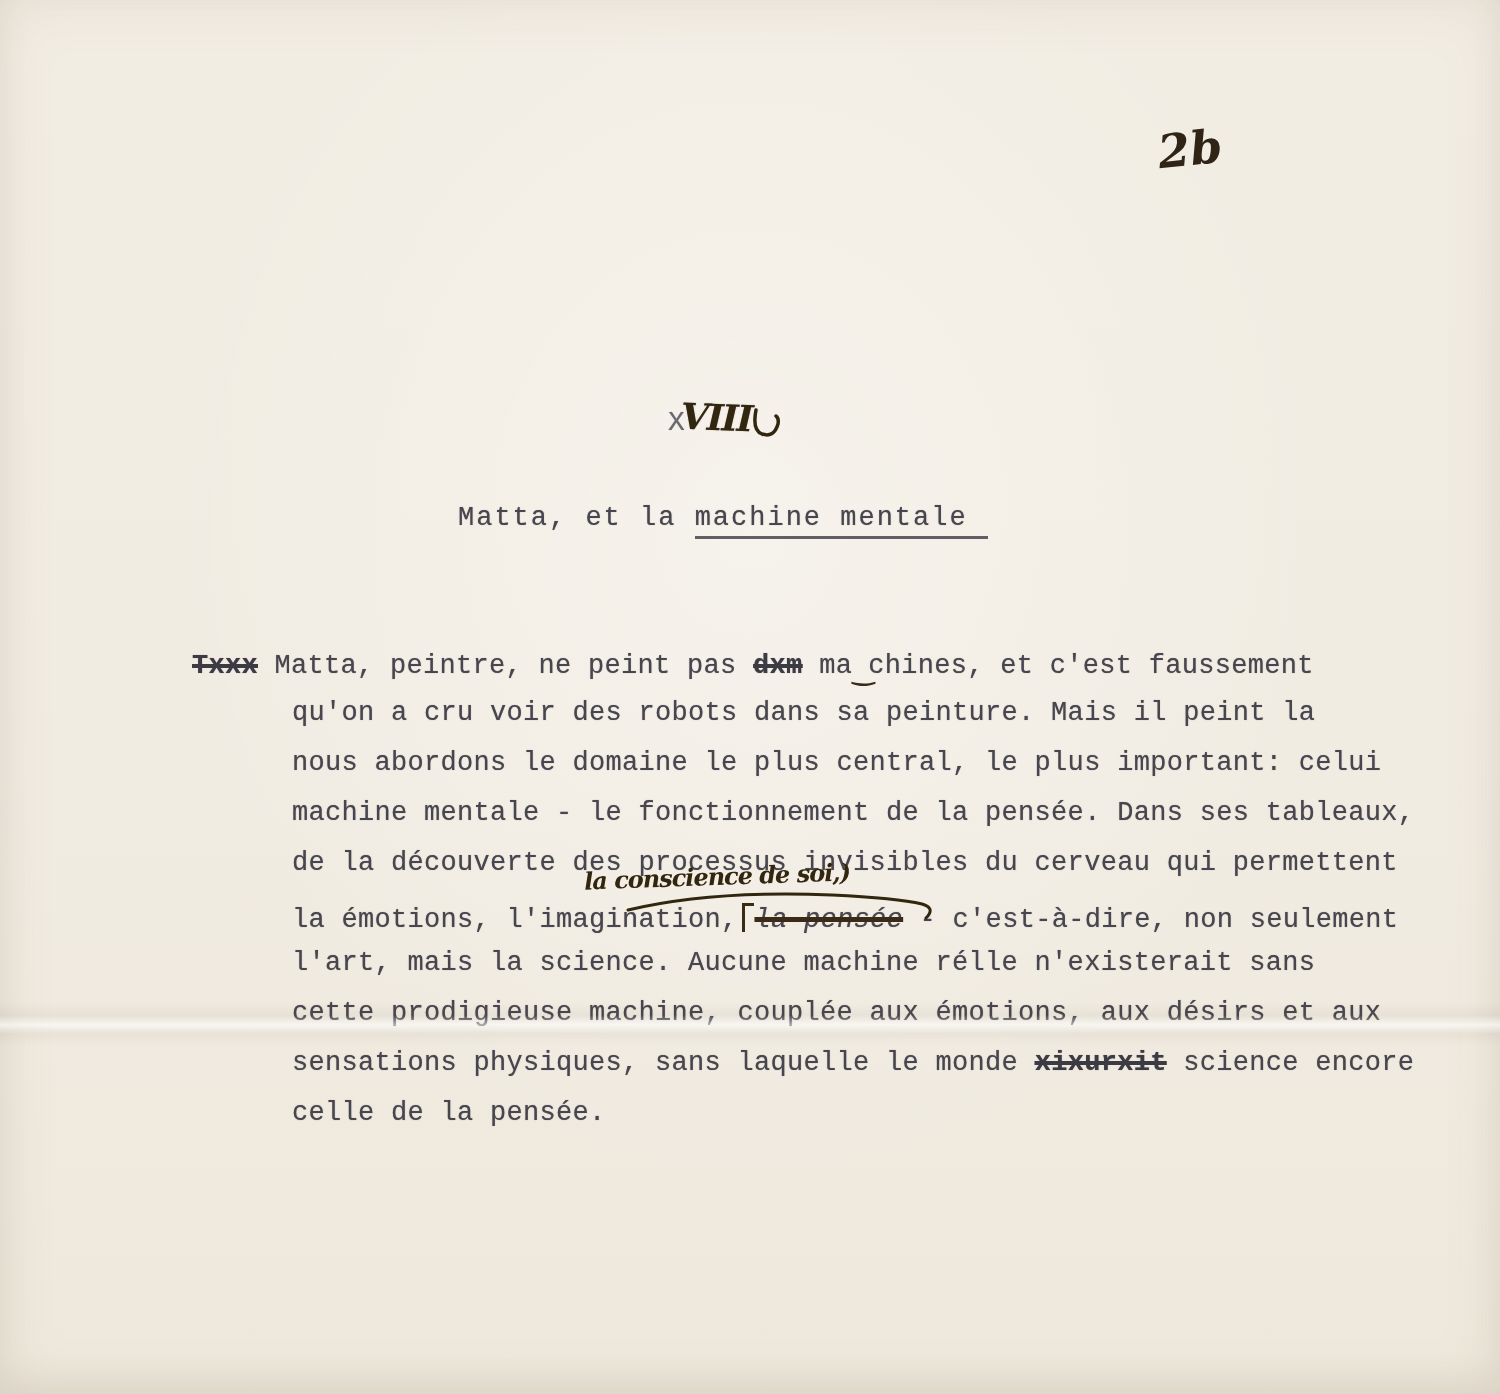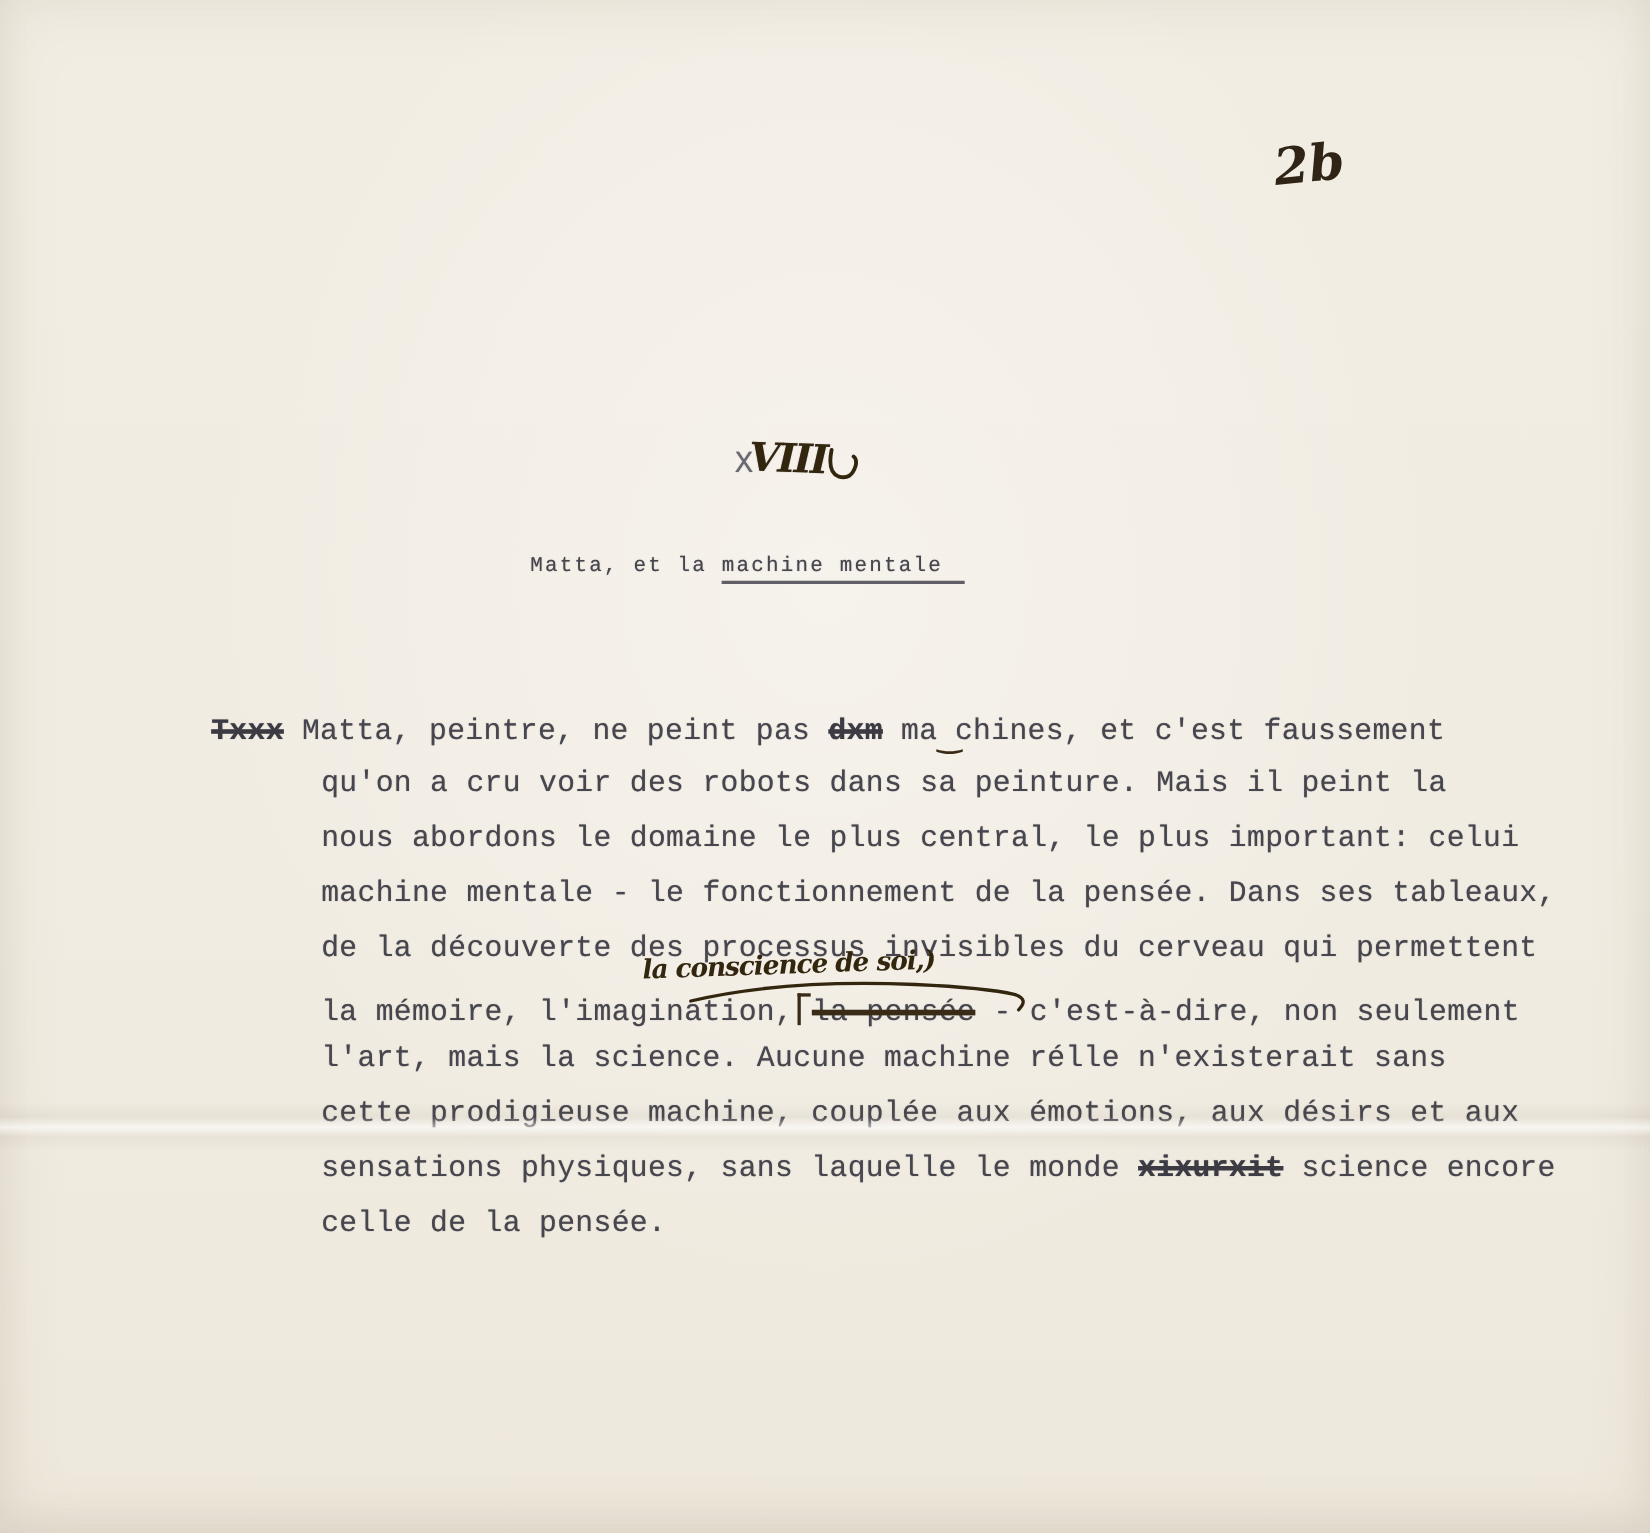--- a/index.html
+++ b/index.html
@@ -38,40 +38,40 @@
   .chapter{ position:absolute;left:668px;top:396px;font-size:28px; }
   .chapter .typed-x{ color:#6a6870; }
   .chapter .hand-roman{
     font-family:"DejaVu Serif","Liberation Serif",serif;
     font-weight:bold;font-style:italic;font-size:36px;color:#33260f;
     letter-spacing:-2px; margin-left:-4px; display:inline-block; transform:rotate(2deg);
   }
   .chapter svg{ vertical-align:-10px; margin-left:-2px; }
 
   .doc-title{
-    position:absolute;left:482px;top:503px;font-size:19px;letter-spacing:2px;
+    position:absolute;left:458px;top:503px;font-size:27px;letter-spacing:2px;
     white-space:pre;
   }
   .doc-title .u{
     border-bottom:3px solid rgba(71,69,77,0.85);
     padding-right:20px; padding-bottom:3px;
   }
 
   .para{
     position:absolute;left:292px;top:648px;width:1190px;
     font-size:27px;
   }
   .line{ height:50px; white-space:pre; }
   .line.first{ margin-left:-100px; }
   .xstrike{
     font-weight:bold;color:#3c3a42;
     text-decoration:line-through;text-decoration-thickness:4px;text-decoration-color:#3c3a42;
   }
   .hand-strike{
-    text-decoration:line-through;text-decoration-thickness:5px;text-decoration-color:var(--hand);
+    text-decoration:line-through;text-decoration-thickness:5px;text-decoration-color:var(--hand);font-style:italic;
   }
   .tie{
     display:inline-block;width:16px;color:var(--hand);font-weight:bold;
     font-family:"DejaVu Sans",sans-serif;
     transform:translateY(7px);text-align:center;text-shadow:none;
   }
   .bracket{
     display:inline-block;width:9px;height:26px;
     border-left:3px solid var(--hand);border-top:3px solid var(--hand);
     transform:translateY(5px);margin:0 1px 0 4px;
@@ -107,21 +107,21 @@
 
   <div class="para typed">
 
     <div class="line first"><span class="xstrike">Txxx</span><span> Matta, peintre, ne peint pas </span><span class="xstrike">dxm</span><span> ma</span><span class="tie">‿</span><span>chines, et c'est faussement</span></div>
 
     <div class="line">qu'on a cru voir des robots dans sa peinture. Mais il peint la</div>
     <div class="line">nous abordons le domaine le plus central, le plus important: celui</div>
     <div class="line">machine mentale - le fonctionnement de la pensée. Dans ses tableaux,</div>
     <div class="line">de la découverte des processus invisibles du cerveau qui permettent</div>
 
-    <div class="line l6"><span>la mémoire, l'imagination,</span><span class="bracket"></span><span class="hand-strike">la pensée</span><span> - c'est-à-dire, non seulement</span><span class="insertion">la conscience de soi,)</span><svg class="insertion-curve" width="320" height="42" viewBox="0 0 320 42">
+    <div class="line l6"><span>la émotions, l'imagination,</span><span class="bracket"></span><span class="hand-strike">la pensée</span><span> - c'est-à-dire, non seulement</span><span class="insertion">la conscience de soi,)</span><svg class="insertion-curve" width="320" height="42" viewBox="0 0 320 42">
         <path d="M6,28 Q90,8 210,13 Q275,16 300,22 Q314,26 304,36" fill="none" stroke="#33260f" stroke-width="3" stroke-linecap="round"></path>
     </svg></div>
 
     <div class="line">l'art, mais la science. Aucune machine rélle n'existerait sans</div>
     <div class="line">cette prodigieuse machine, couplée aux émotions, aux désirs et aux</div>
 
     <div class="line"><span>sensations physiques, sans laquelle le monde </span><span class="xstrike">xixurxit</span><span> science encore</span></div>
 
 
     <div class="line">celle de la pensée.</div>

